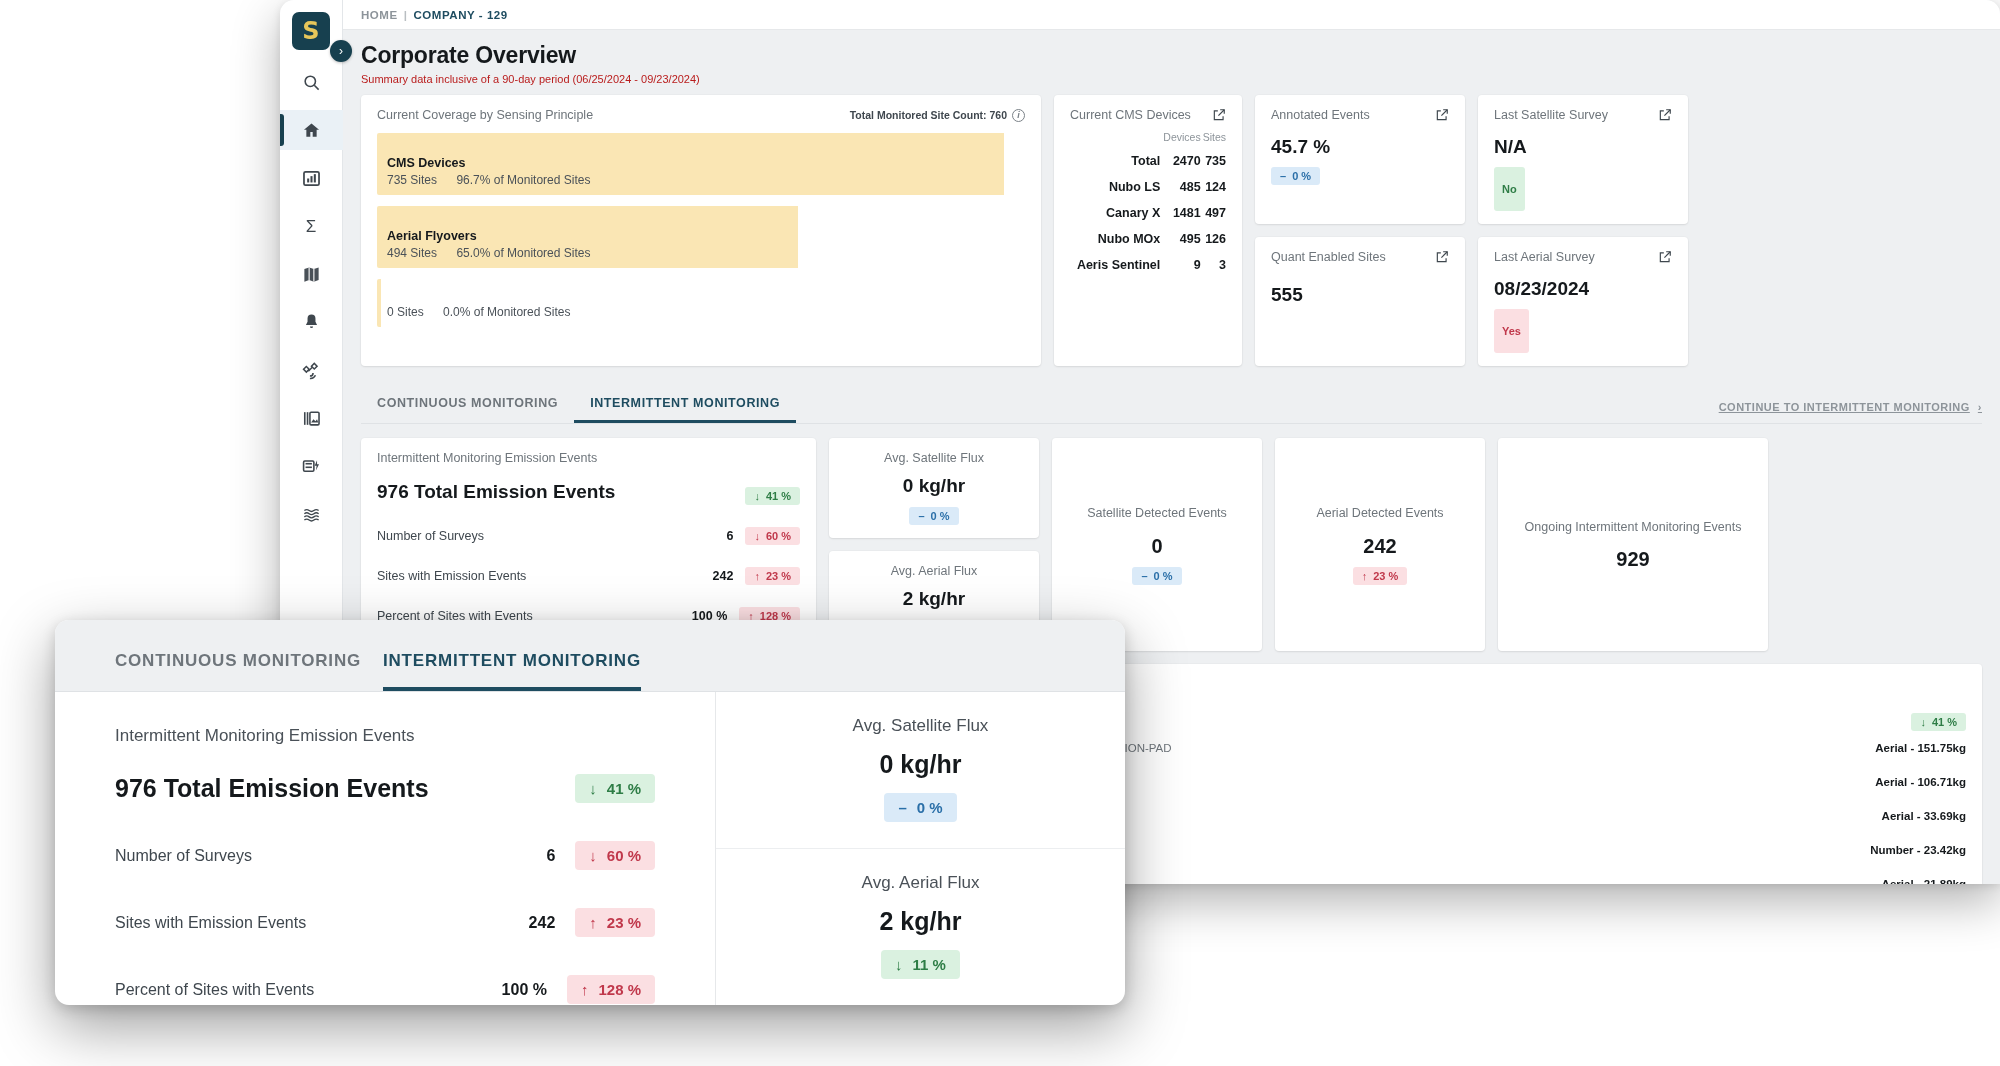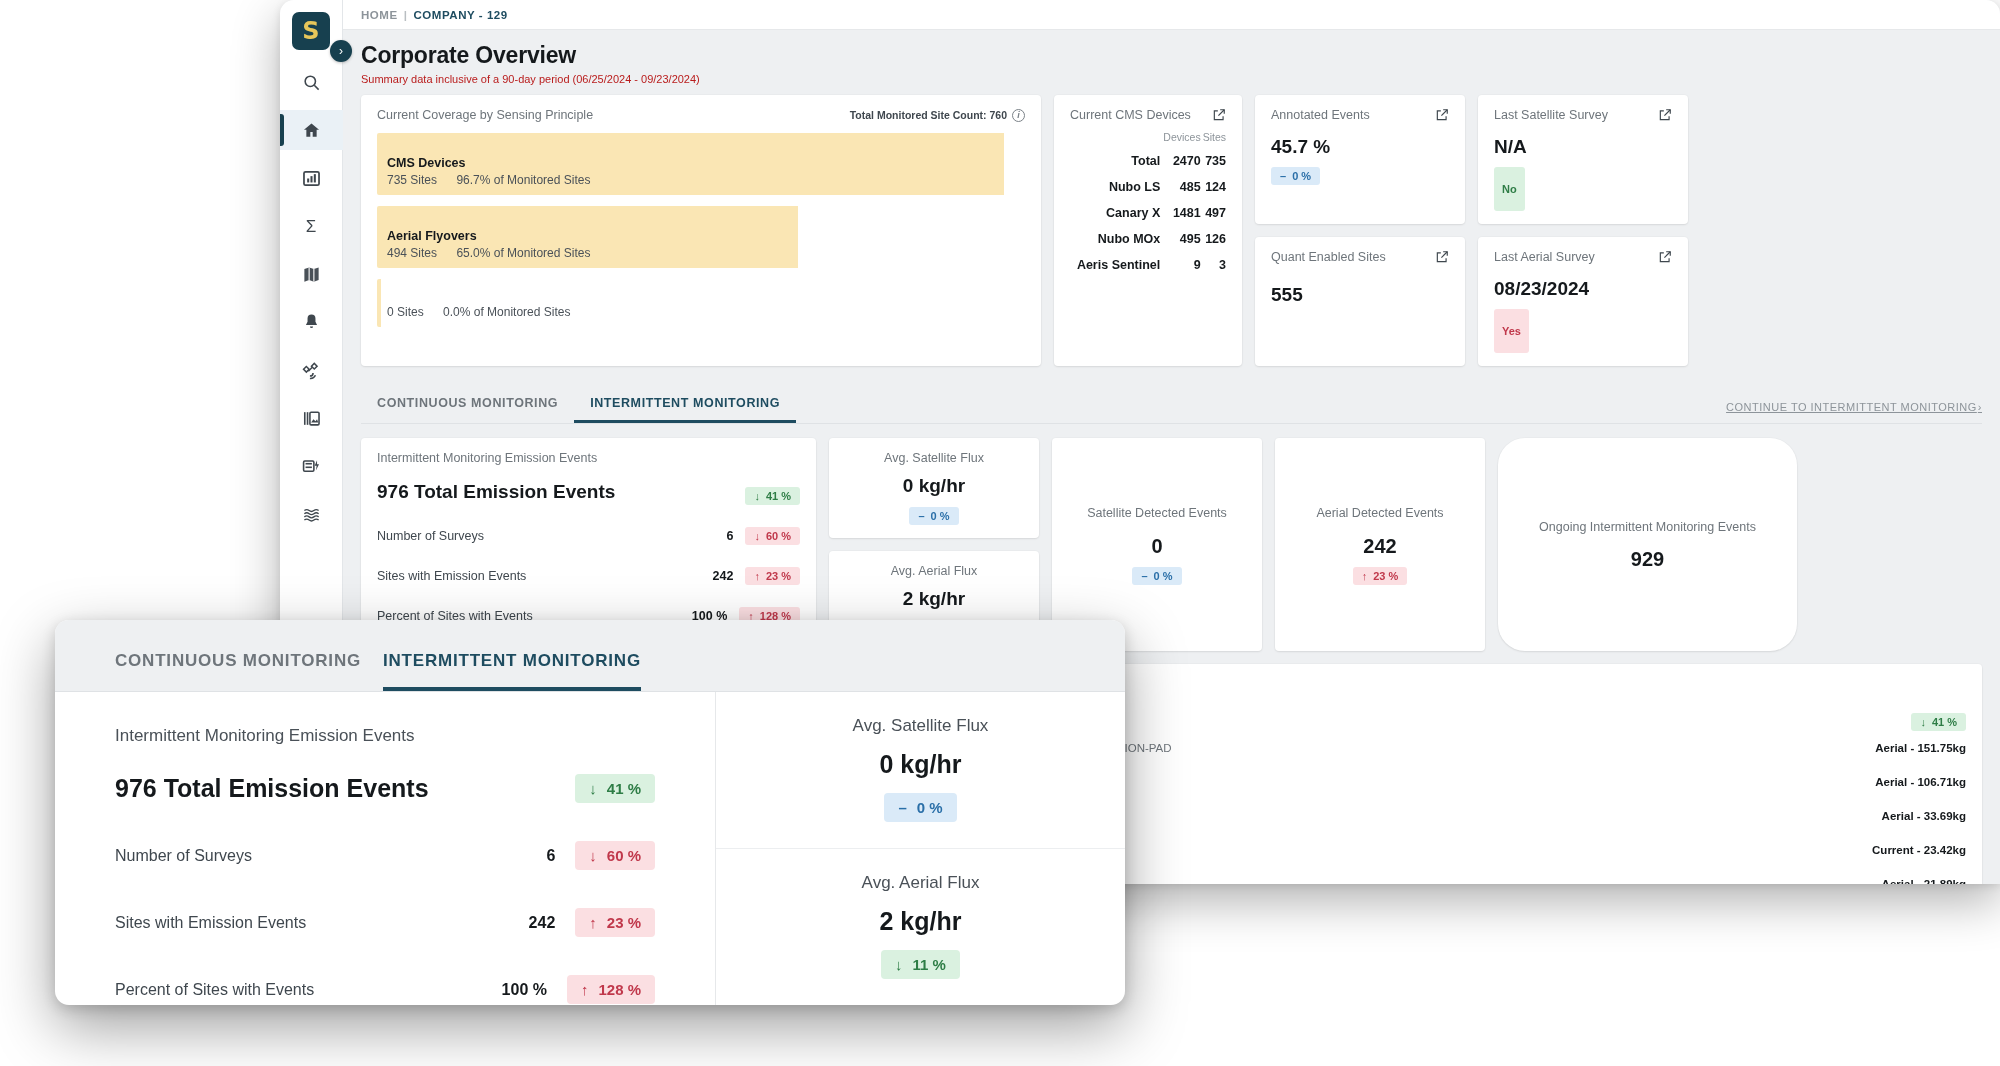--- a/index.html
+++ b/index.html
@@ -122,22 +122,22 @@
     margin: 22px 18px 0 18px; display:flex; align-items:flex-end;
     justify-content: space-between; border-bottom: 1px solid #dfe2e5;
   }
   .tabs { display:flex; }
   .tab {
     font-size: 12.5px; font-weight:bold; letter-spacing:.6px; color:#6e757b;
     padding: 8px 16px 10px 16px; border-bottom: 3px solid transparent;
   }
   .tab.active { color:#1e4c60; border-bottom-color:#1e4c60; }
   .cont-link {
-    font-size: 11px; letter-spacing:.5px; font-weight:normal; color:#8d949a;
-    text-decoration: underline; padding-bottom: 10px; display:flex; gap:1px; align-items:center;
+    font-size: 11px; letter-spacing:.5px; font-weight:bold; color:#8d949a;
+    text-decoration: underline; padding-bottom: 10px; display:flex; gap:8px; align-items:center;
   }
 
   
   .grid-mid { display:flex; gap: 13px; padding: 14px 18px 0 18px; align-items: stretch; }
   .ime-card { width: 455px; }
   .ime-title { font-size:12.5px; color:#6e757b; }
   .ime-big { font-size: 19px; font-weight:bold; color:#15191c; }
   .ime-topline { display:flex; justify-content:space-between; align-items:center; margin-top: 13px;}
   .ime-row {
     display:flex; justify-content:space-between; align-items:center;
@@ -149,21 +149,21 @@
 
   .flux-col { width: 210px; display:flex; flex-direction:column; gap:13px; }
   .flux { flex:1; text-align:center; padding: 13px 10px; }
   .flux .t { font-size:12.5px; color:#6e757b; }
   .flux .v { font-size:19px; font-weight:bold; color:#15191c; margin-top:10px; }
   .flux .badge { margin-top:10px; }
 
   .det { width: 210px; display:flex; flex-direction:column; align-items:center; justify-content:center; text-align:center; padding: 14px; }
   .det .t { font-size:12.5px; color:#6e757b; line-height:1.45; }
   .det .v { font-size:20px; font-weight:bold; color:#15191c; margin-top: 12px; }
-  .det.wide { width: 299px; border-radius: 27px; }
+  .det.wide { width: 270px; }
 
   
   .grid-bot { display:flex; gap:13px; padding: 13px 18px 0 18px; align-items: flex-start; }
   .left-bot { width: 455px; }
   .bot-row {
     display:flex; justify-content:flex-end; align-items:center; height: 34px;
   }
   .hre { flex:1; }
   .hre-head { display:flex; justify-content:space-between; align-items:center; margin-top:13px;}
   .hre-total { font-size:18px; font-weight:bold; color:#15191c; }
@@ -573,21 +573,21 @@
           <div class="hre-item">
             <span>08/20/2024 - RU-13-TONYA EAST-PAD</span>
             <span class="val">Aerial - 106.71kg</span>
           </div>
           <div class="hre-item">
             <span>08/19/2024 - BRIAN DYTKO</span>
             <span class="val">Aerial - 33.69kg</span>
           </div>
           <div class="hre-item">
             <span>08/19/2024 - SCOTT PAD</span>
-            <span class="val">Current - 23.42kg</span>
+            <span class="val">Number - 23.42kg</span>
           </div>
           <div class="hre-item">
             <span>08/19/2024 - CIRCOSTA</span>
             <span class="val">Aerial - 21.89kg</span>
           </div>
         </div>
       </div>
 
     </div>
   </div>

